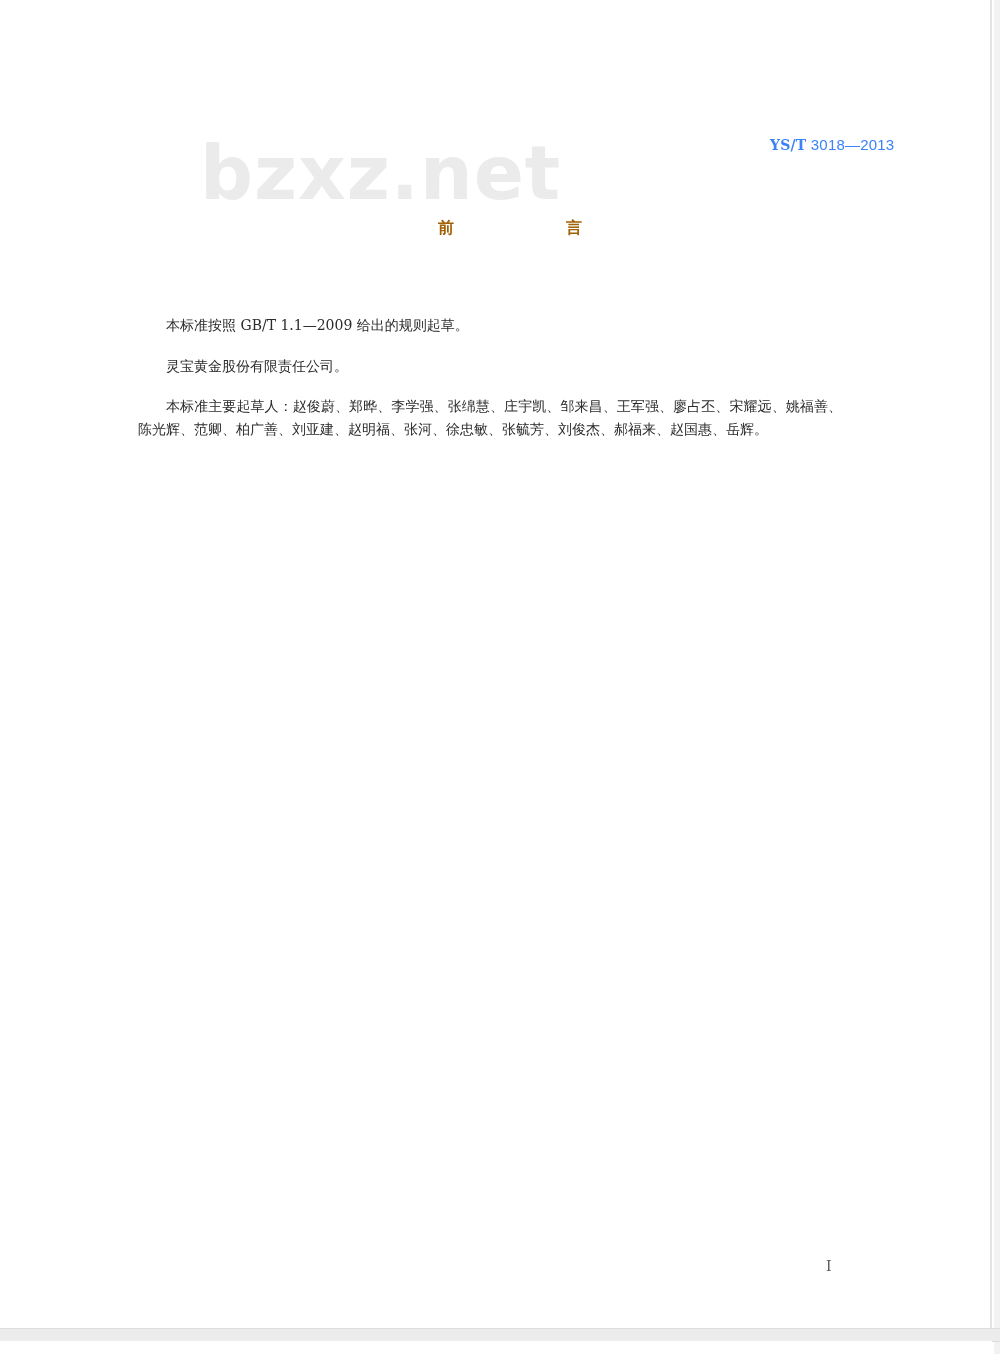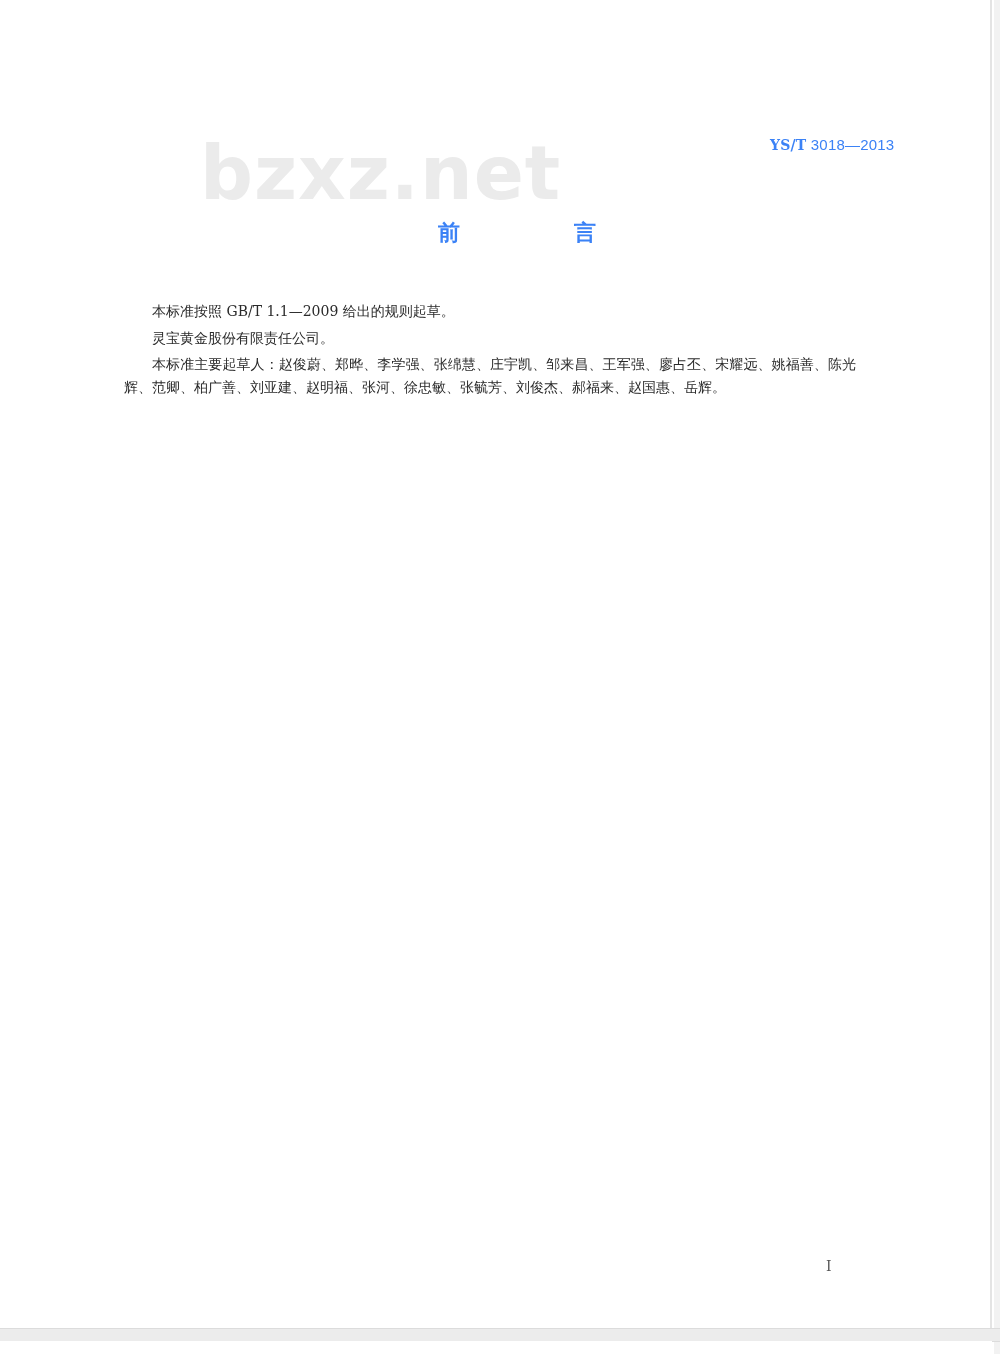--- a/index.html
+++ b/index.html
@@ -34,29 +34,29 @@
   }
   .doc-code .prefix { font-family: "DejaVu Serif", serif; font-weight: bold; font-size: 14px; }
   .watermark {
     position: absolute; left: 200px; top: 128px;
     font-family: "DejaVu Sans", sans-serif; font-weight: bold;
     font-size: 74px; color: #ebebeb; letter-spacing: 1px;
     line-height: 90px;
   }
   .title {
     position: absolute; left: 438px; top: 218px;
-    font-family: Liberation Sans, sans-serif; font-weight: bold;
-    font-size: 22px; color: #3b82f6; letter-spacing: 54px;
+    font-family: Liberation Serif, serif; font-weight: bold;
+    font-size: 16px; color: #a16207; letter-spacing: 54px;
   }
   .body-text {
     position: absolute; left: 120px; top: 296px; width: 740px;
     font-size: 14px; line-height: 22.5px; color: #2a2a2a;
     text-align: justify;
   }
-  .body-text p { margin: 4px; text-indent: 2em; }
+  .body-text p { margin: 18px; text-indent: 2em; }
   .page-number {
     position: absolute; left: 826px; top: 1258px;
     font-family: "DejaVu Serif", serif; font-size: 14px; color: #555;
   }
 </style>
 </head>
 <body>
 
 <div class="page">
   <div class="doc-code">

